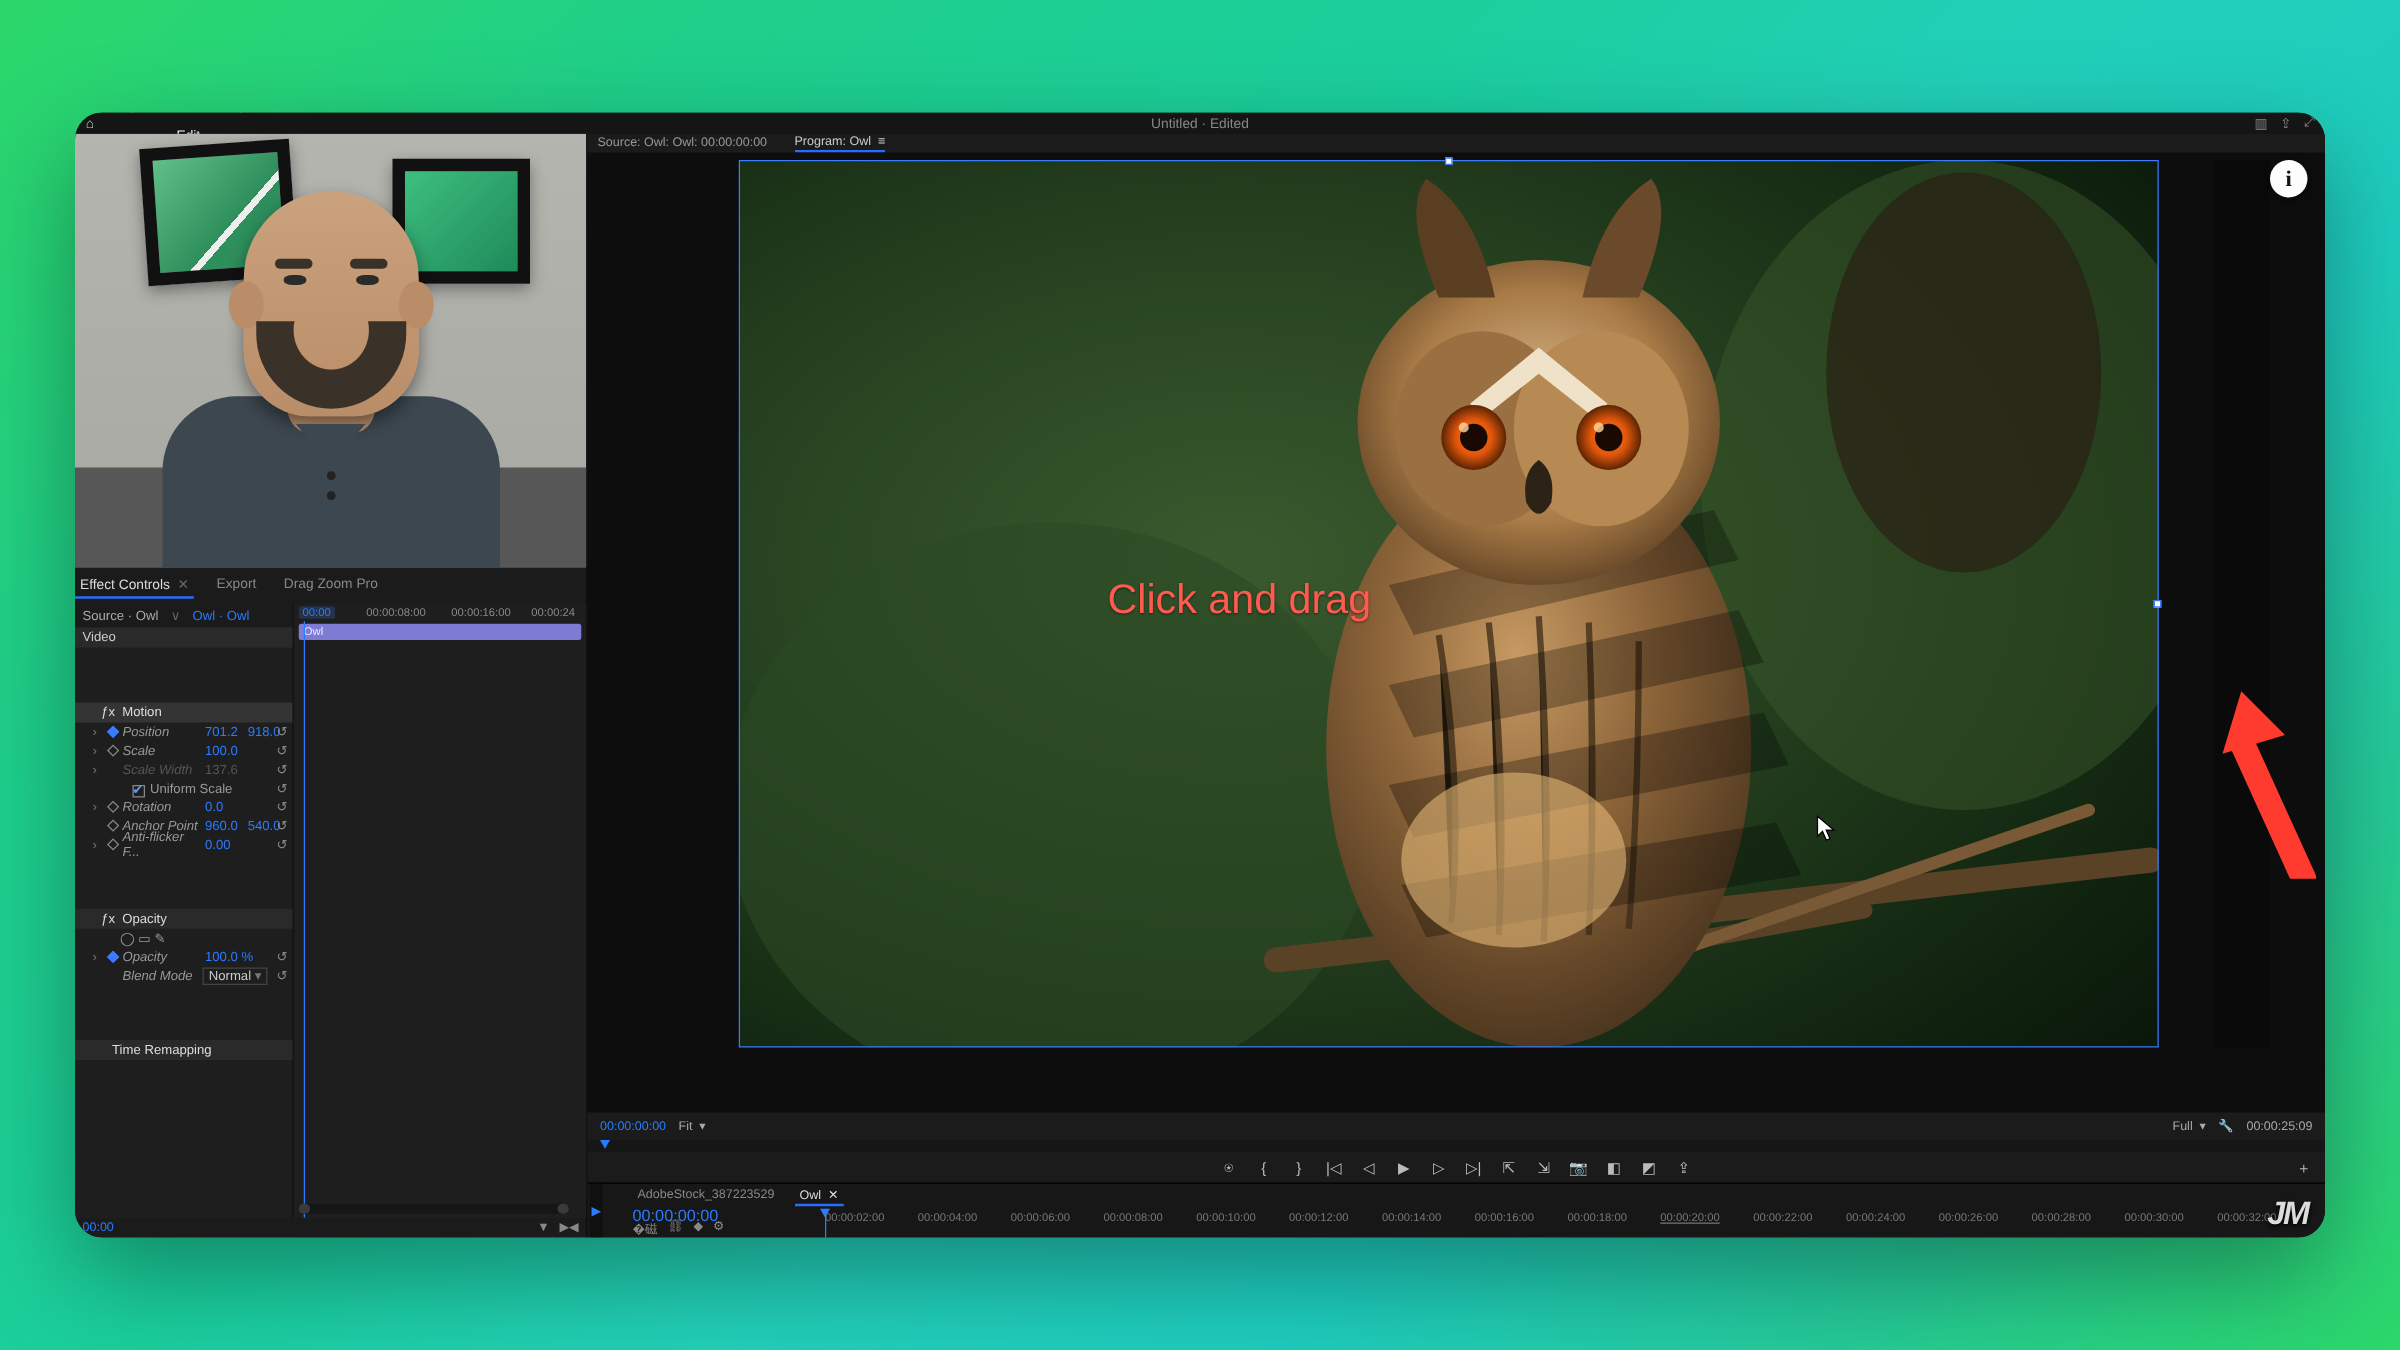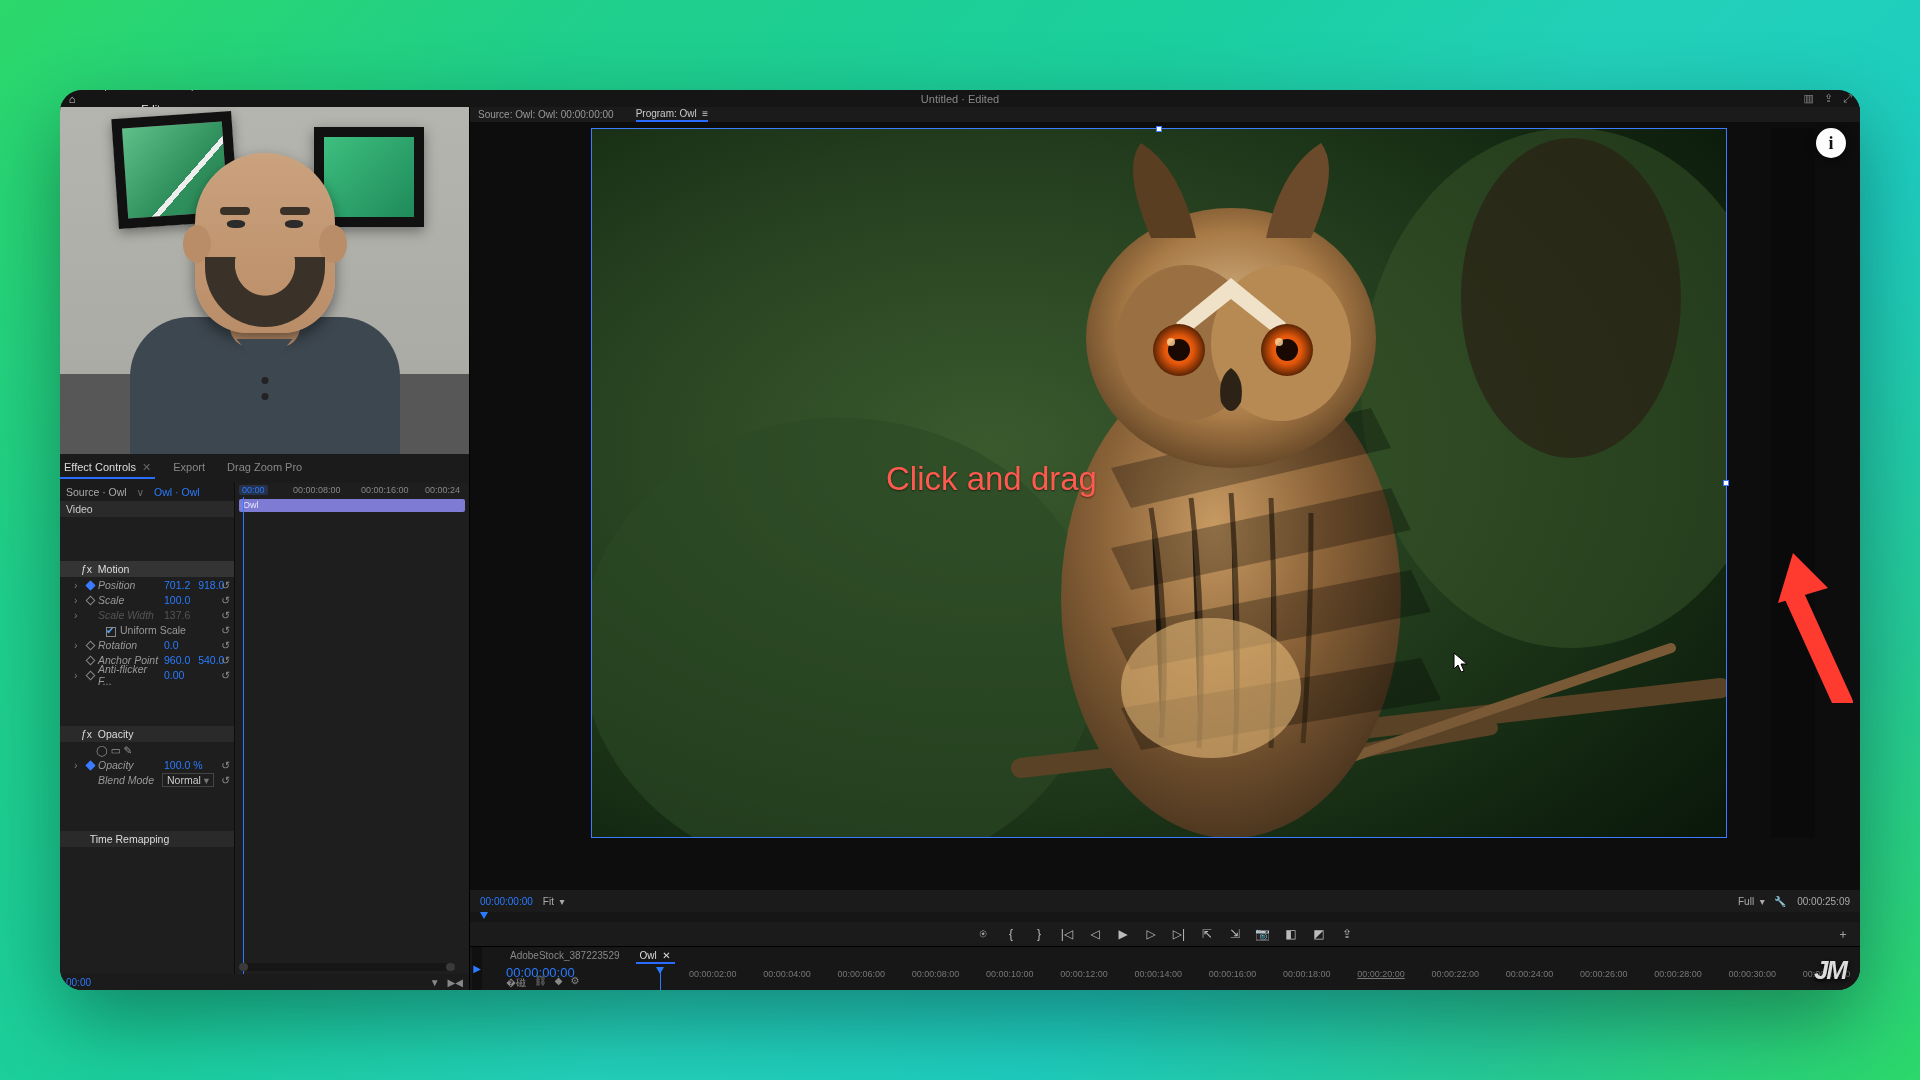--- a/index.html
+++ b/index.html
@@ -110,21 +110,21 @@
   .transport .plus{position:absolute;right:10px;}
 
   
   .timeline{height:44px;background:#171717;border-top:1px solid #000;color:#888;font-size:10px;position:relative;}
   .timeline .tabs{display:flex;gap:12px;padding:2px 36px;}
   .timeline .tabs .tt{padding:1px 4px;}
   .timeline .tabs .tt.active{color:#ddd;border-bottom:2px solid #296cff;}
   .timeline .tc{position:absolute;left:36px;top:18px;color:#2a7bff;font-size:13px;}
   .timeline .tools{position:absolute;left:36px;bottom:0;display:flex;gap:8px;color:#888;}
   .timeline .ruler{position:absolute;left:190px;right:12px;top:22px;height:20px;}
-  .timeline .tick{position:absolute;top:0;color:#777;font-size:9px;margin-left:29px;}
+  .timeline .tick{position:absolute;top:0;color:#777;font-size:9px;}
   .timeline .ph{position:absolute;left:190px;top:20px;width:1px;height:24px;background:#2a7bff;}
   .timeline .ph::before{content:"";position:absolute;top:0;left:-4px;border-left:4px solid transparent;border-right:4px solid transparent;border-top:7px solid #2a7bff;}
   .timeline .leftedge{position:absolute;left:2px;top:0;bottom:0;width:10px;background:#101010;display:flex;align-items:center;justify-content:center;color:#2a7bff;}
   .jm{position:absolute;right:14px;bottom:4px;font-weight:900;font-size:26px;color:#dcdcdc;font-style:italic;letter-spacing:-2px;text-shadow:0 2px 4px #000;}
 </style>
 </head>
 <body>
 
 <div class="frame">
 <div class="app">

